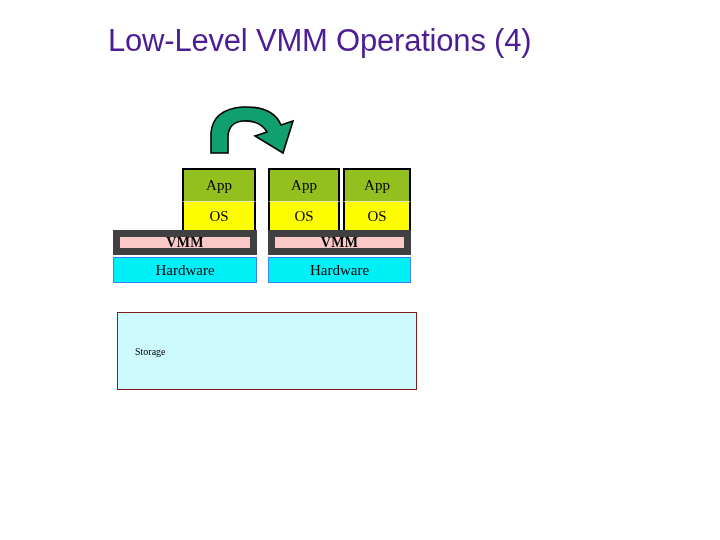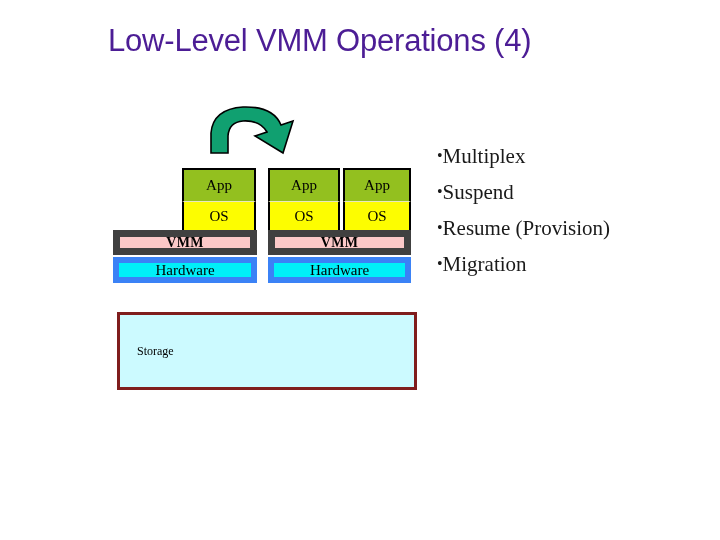--- a/index.html
+++ b/index.html
@@ -73,28 +73,28 @@
   .vmm-box {
     background: #fbc8c8;
     border: 7px solid #404040;
     font-weight: bold;
     font-size: 14px;
     height: 25px;
     letter-spacing: 0.3px;
   }
   .hw-box {
     background: #00f0f8;
-    border: 6px solid #3b82f6;
+    border: 1px solid #3b82f6;
     font-size: 15px;
     height: 26px;
   }
   .storage-box {
     background: #ccfaff;
-    border: 3px solid #7f1d1d;
-    font-size: 12px;
+    border: 1px solid #7f1d1d;
+    font-size: 10px;
     justify-content: flex-start;
     padding-left: 17px;
   }
 
   
   #migration-arrow {
     position: absolute;
     left: 203px;
     top: 103px;
     width: 120px;
@@ -155,29 +155,15 @@
 
     <div class="box app-box" style="left:343px; top:168px; width:68px;">App</div>
     <div class="box os-box" style="left:343px; top:201px; width:68px;">OS</div>
 
     <div class="box vmm-box" style="left:268px; top:230px; width:143px;">VMM</div>
     <div class="box hw-box" style="left:268px; top:257px; width:143px;">Hardware</div>
 
     <div class="box storage-box" style="left:117px; top:312px; width:300px; height:78px;">Storage</div>
   </div>
 
-  <div id="ops-list">
-    <div class="op-item">
-      <span class="op-bullet">•</span><span>Multiplex</span>
-    </div>
-    <div class="op-item">
-      <span class="op-bullet">•</span><span>Suspend</span>
-    </div>
-    <div class="op-item">
-      <span class="op-bullet">•</span><span>Resume (Provision)</span>
-    </div>
-    <div class="op-item">
-      <span class="op-bullet">•</span><span>Migration</span>
-    </div>
-  </div>
 
 
 </div>
 
 </body></html>

